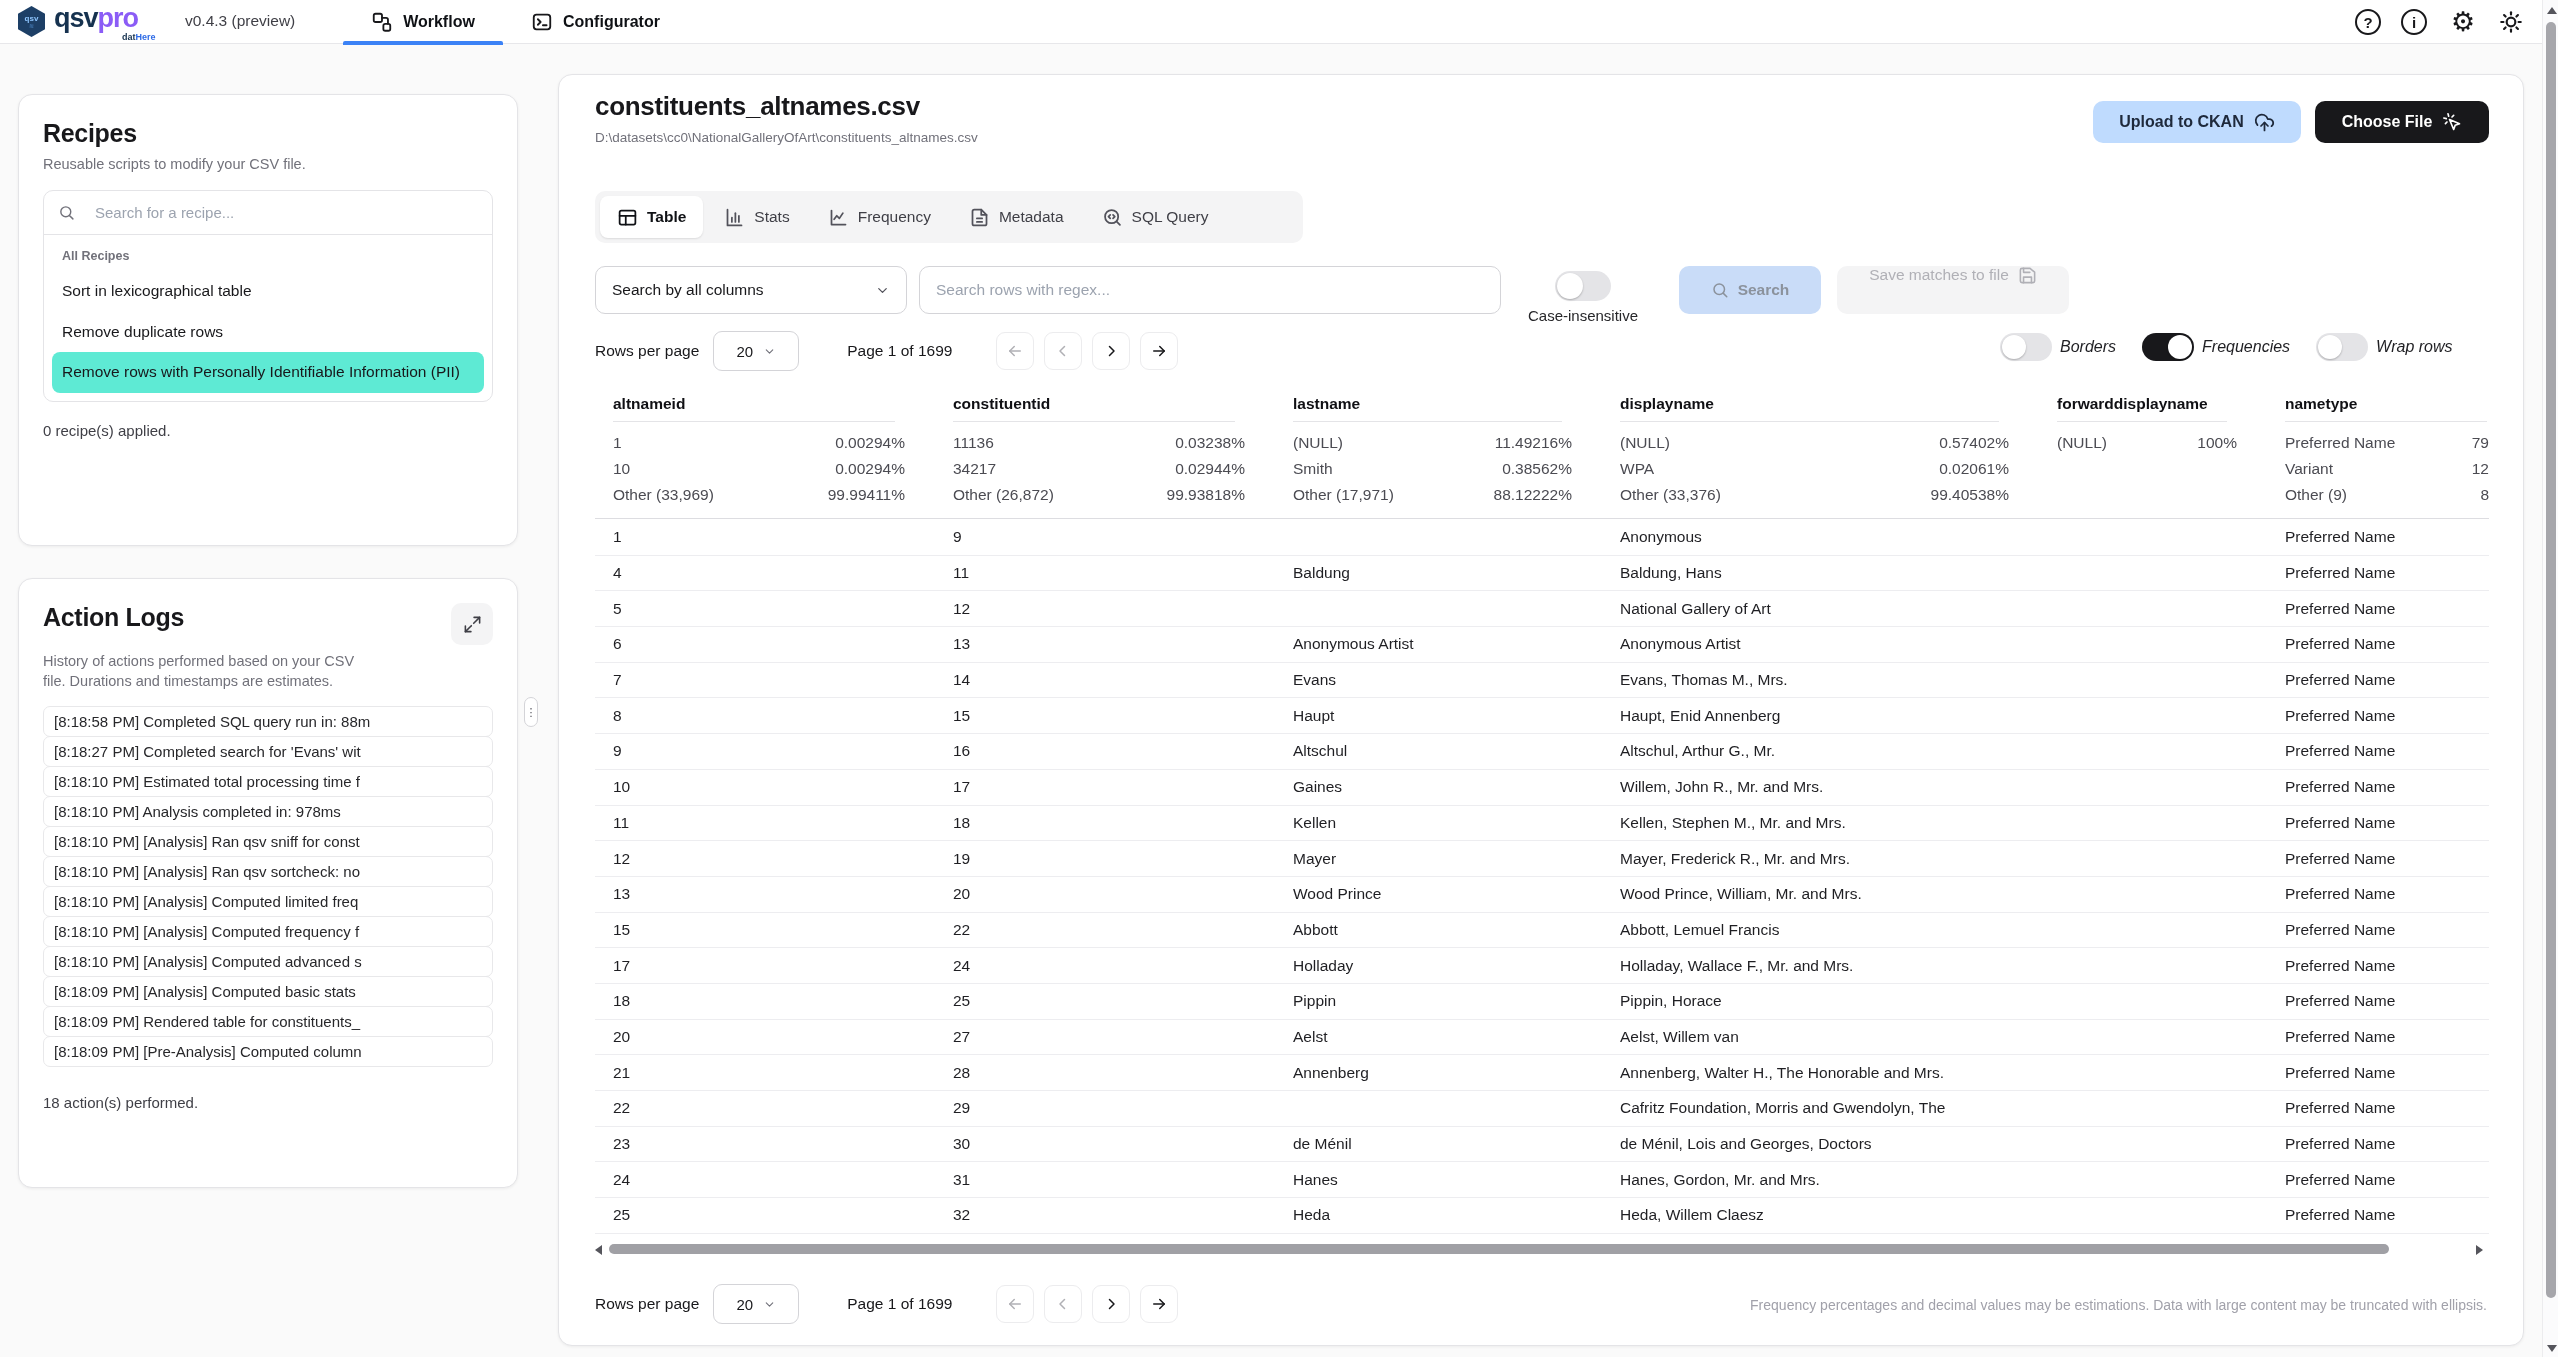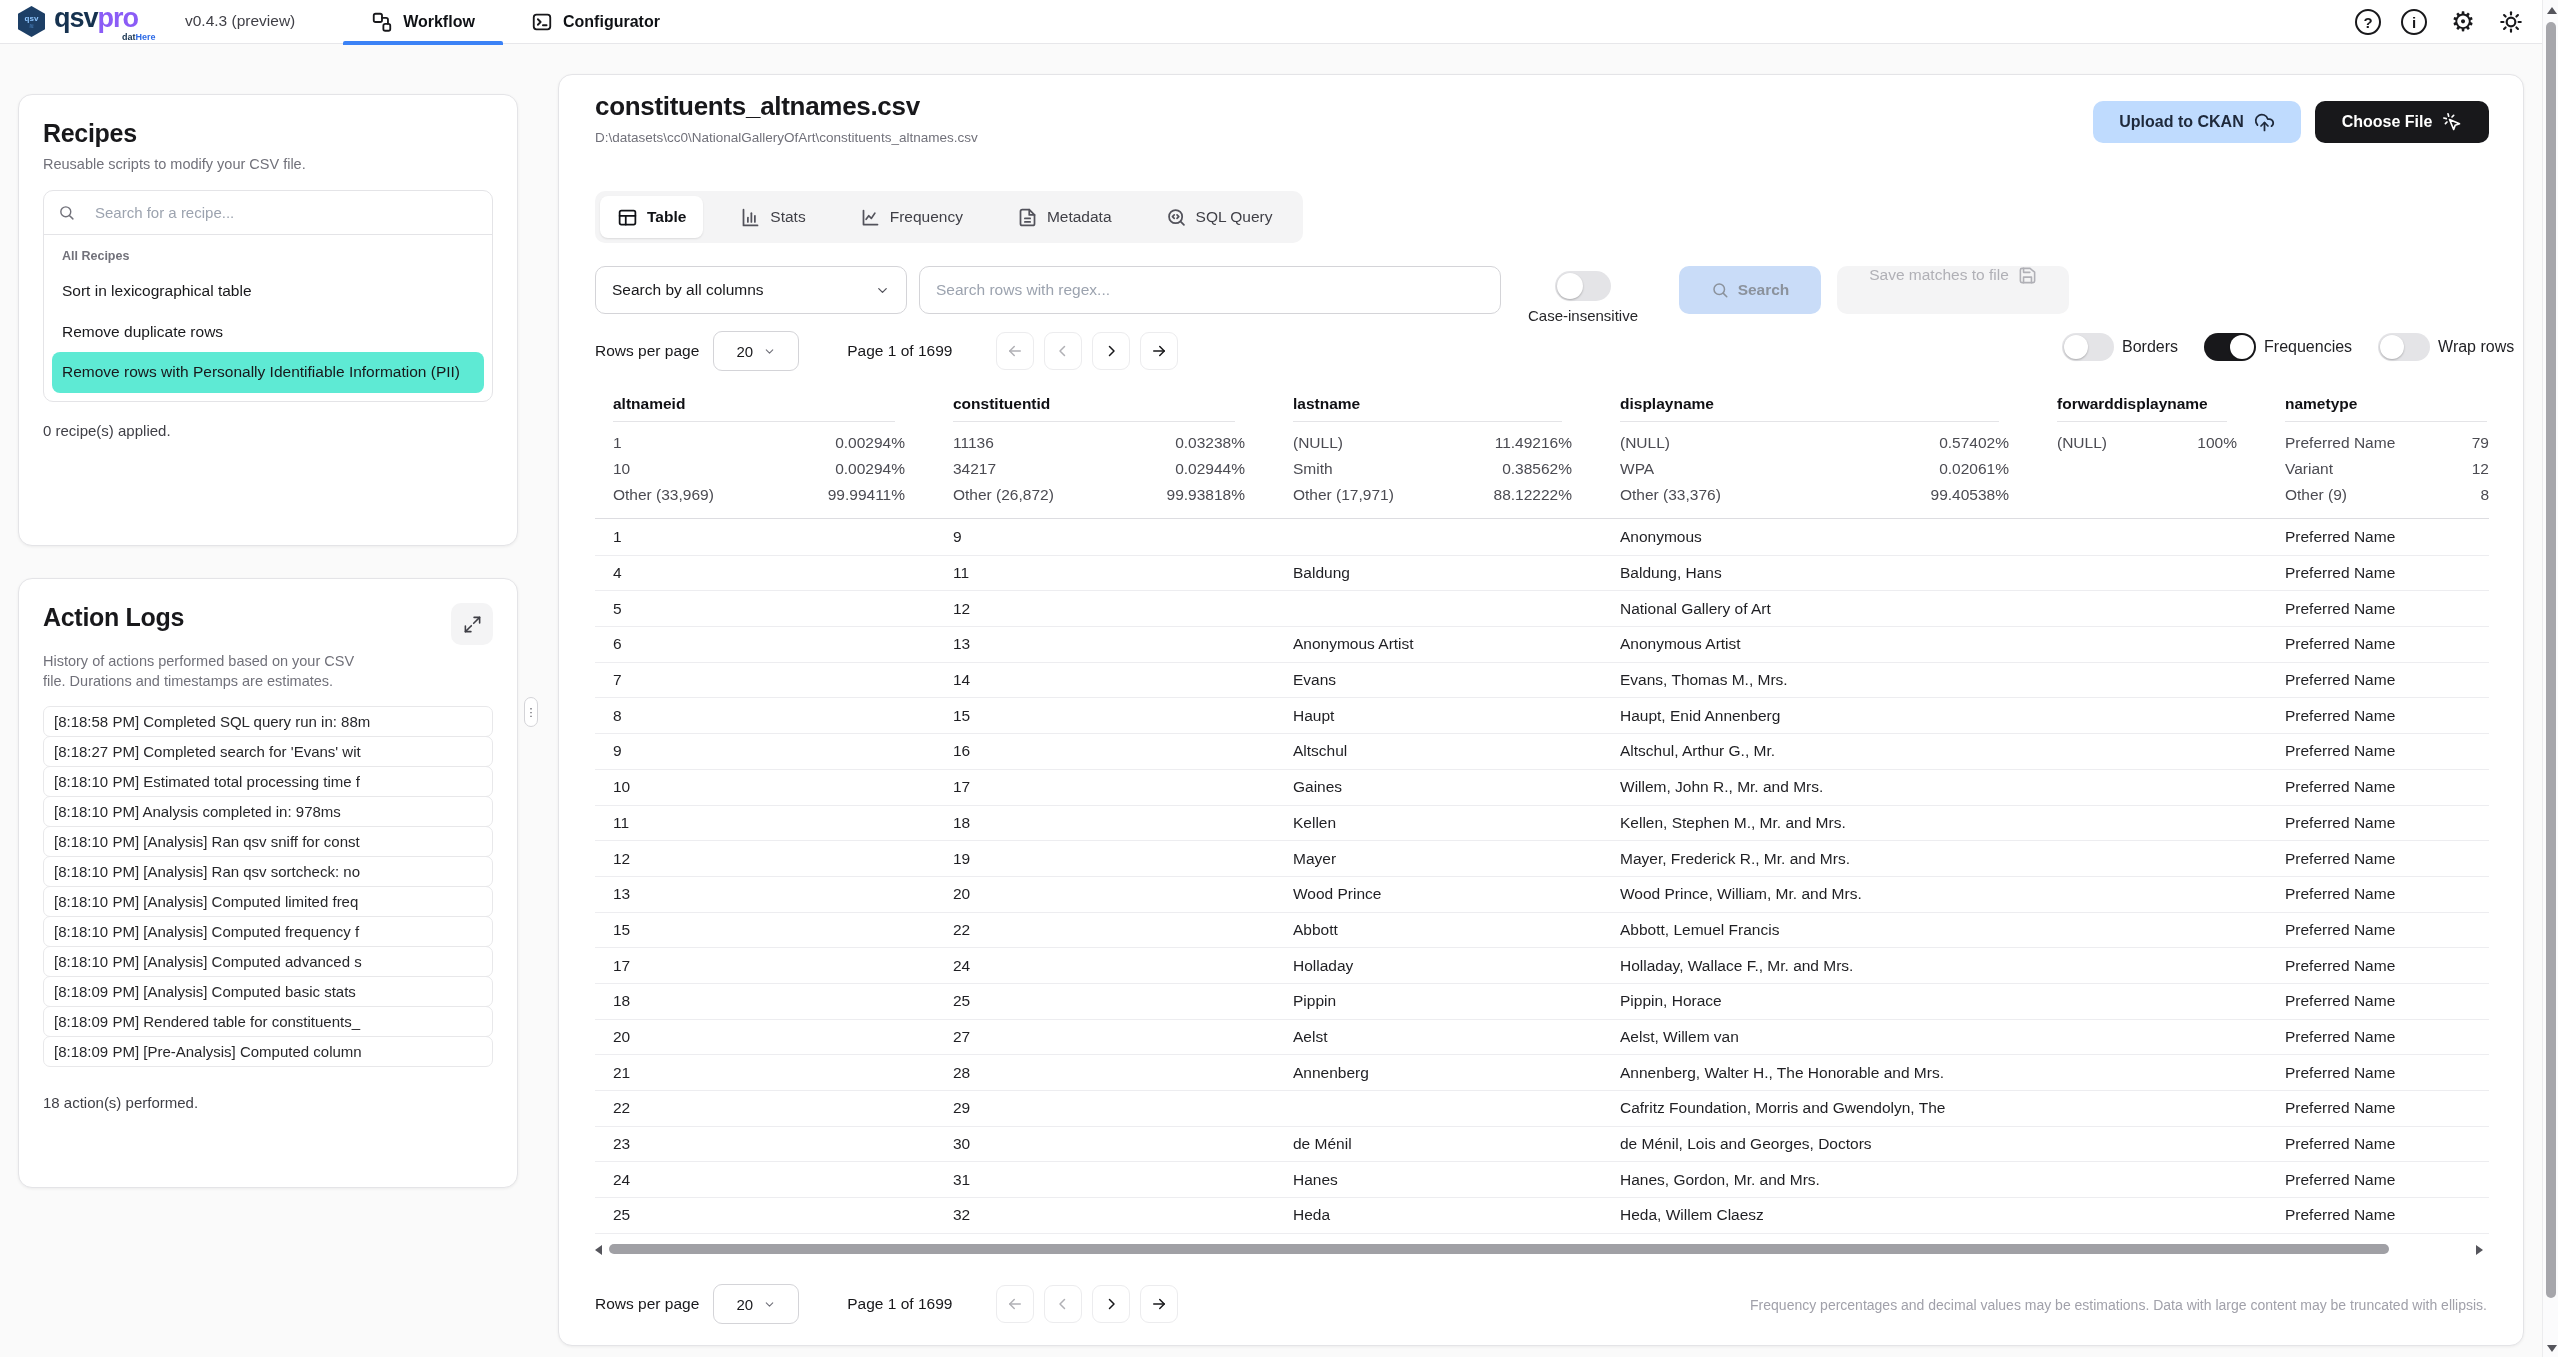--- a/index.html
+++ b/index.html
@@ -81,21 +81,21 @@
   #main-card { left:558px; top:74px; width:1966px; height:1272px; }
   .file-title { position:absolute; left:36px; top:16px; font-size:26px; font-weight:700; letter-spacing:-.3px; }
   .file-path  { position:absolute; left:36px; top:55px; font-size:13.5px; color:#71717a; }
   .btn { position:absolute; top:26px; height:42px; border-radius:10px; display:flex; align-items:center;
          justify-content:center; gap:10px; font-size:16px; font-weight:600; cursor:pointer; }
   .upload-btn { left:1534px; width:208px; background:#bfdbfe; color:#1e293b; }
   .choose-btn { left:1756px; width:174px; background:#18181b; color:#fff; }
   .choose-btn .ic { stroke:#fff; }
 
   .tabbar { position:absolute; left:36px; top:116px; width:708px; height:52px; background:#f4f4f5;
-            border-radius:10px; display:flex; align-items:flex-start; padding:5px; gap:20px; }
+            border-radius:10px; display:flex; align-items:flex-start; padding:5px; gap:4px; }
   .tab { height:42px; display:flex; align-items:center; gap:9px; padding:0 17px; border-radius:8px;
          font-size:15.5px; font-weight:500; color:#3f3f46; cursor:pointer; white-space:nowrap; }
   .tab .ic { stroke:#52525b; }
   .tab.active { background:#fff; box-shadow:0 1px 2px rgba(0,0,0,.10); color:#0f1115; font-weight:600; }
   .tab.active .ic { stroke:#0f1115; }
 
   .col-select { position:absolute; left:36px; top:191px; width:312px; height:48px; border:1px solid #d4d4d8;
                 border-radius:10px; display:flex; align-items:center; justify-content:space-between;
                 padding:0 16px; font-size:15.5px; cursor:pointer; background:#fff; }
   .regex-input { position:absolute; left:360px; top:191px; width:582px; height:48px; border:1px solid #d4d4d8;
@@ -125,21 +125,21 @@
   .rows-select { margin-left:14px; width:86px; height:40px; border:1px solid #d4d4d8; border-radius:9px;
                  display:flex; align-items:center; justify-content:center; gap:10px; font-size:15px;
                  cursor:pointer; background:#fff; }
   .pager .page-label { margin-left:48px; font-size:15.5px; font-weight:500; }
   .pg-group { margin-left:44px; display:flex; gap:10px; }
   .pg-btn { width:38px; height:38px; border:1px solid #ececee; border-radius:9px; background:#fff;
             display:flex; align-items:center; justify-content:center; cursor:pointer; }
   .pg-btn .ic { stroke:#18181b; }
   .pg-btn.disabled .ic { stroke:#b0b0b5; }
 
-  .view-toggles { position:absolute; left:1503px; top:258px; display:flex; align-items:center; gap:26px; }
+  .view-toggles { position:absolute; left:1441px; top:258px; display:flex; align-items:center; gap:26px;font-style:italic; }
   .vt-group { display:flex; align-items:center; gap:8px; font-size:16px; color:#1f1f23; }
 
   
   .table-wrap { position:absolute; left:36px; top:314px; width:1894px; overflow:hidden; }
   .table-inner { width:1932px; }
   .thead { display:flex; border-bottom:1px solid #dddde1; }
   .th { flex:none; padding-left:18px; }
   .th-name { font-size:15.5px; font-weight:700; color:#101014; padding:6px 0 8px; border-bottom:1px solid #e4e4e7; margin-right:40px; }
   .freq-list { padding:8px 0 10px; }
   .freq-line { display:flex; justify-content:space-between; align-items:center; height:26px;

